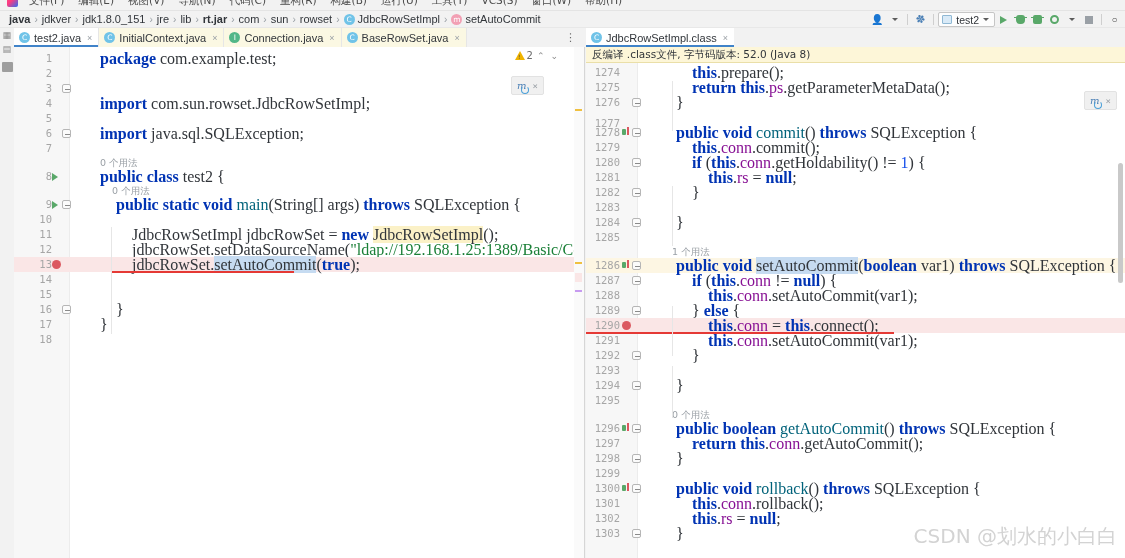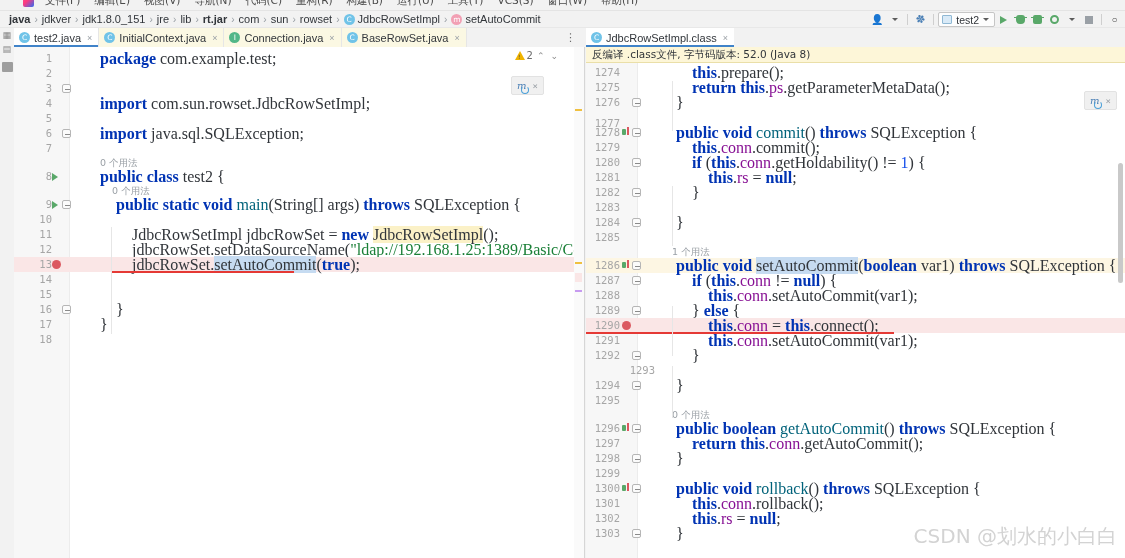--- a/index.html
+++ b/index.html
@@ -10,21 +10,20 @@
     overflow: hidden;
   }
   #app { position: relative; width: 1125px; height: 558px; background:#f2f2f2; }
 
   
   .menubar {
     position:absolute; left:0; top:0; width:1125px; height:11px;
     background:#f2f2f2; overflow:hidden;
     display:flex; align-items:flex-start; gap:0px;
     border-bottom:1px solid #e4e4e4;
-    padding-left:16px;
   }
   .menubar .mb-logo{
     width:22px; height:11px; position:relative; flex:none;
   }
   .menubar .mb-logo::before{
     content:""; position:absolute; left:7px; top:-4px; width:11px; height:11px;
     background:linear-gradient(135deg,#f94f8e 0%,#fe3a7f 40%,#2b6df6 100%);
     border-radius:2px;
   }
   .menubar .mi{
@@ -489,21 +488,21 @@
           <div class="rowbp" style="top: 255px;"></div>
           <div class="lnum" style="top: 255px; left: 0px;">1290</div>
           <div class="bp-dot" style="top: 258px; left: 36px;"></div>
           <div class="code" style="top: 255px; left: 74px;"><span>            </span><span class="kw">this</span><span>.</span><span class="fld">conn</span><span> = </span><span class="kw">this</span><span>.connect();</span></div>
           <div class="red-underline" style="top: 269px; left: -14px; width: 322px;"></div>
           <div class="lnum" style="top: 270px; left: 0px;">1291</div>
           <div class="code" style="top: 270px; left: 74px;"><span>            </span><span class="kw">this</span><span>.</span><span class="fld">conn</span><span>.setAutoCommit(var1);</span></div>
           <div class="lnum" style="top: 285px; left: 0px;">1292</div>
           <div class="fold minus" style="top: 288px; left: 46px;"></div>
           <div class="code" style="top: 285px; left: 74px;"><span>        }</span></div>
-          <div class="lnum" style="top: 300px; left: 0px; margin-left: 35px;">1293</div>
+          <div class="lnum" style="top: 300px; left: 0px;">1293</div>
           <div class="lnum" style="top: 315px; left: 0px;">1294</div>
           <div class="fold minus" style="top: 318px; left: 46px;"></div>
           <div class="code" style="top: 315px; left: 74px;"><span>    }</span></div>
           <div class="lnum" style="top: 330px; left: 0px;">1295</div>
           <div class="usage" style="top: 345px; left: 74px;">    0 个用法</div>
           <div class="lnum" style="top: 358px; left: 0px;">1296</div>
           <div class="ovr" style="top: 361px; left: 36px;"></div>
           <div class="fold minus" style="top: 361px; left: 46px;"></div>
           <div class="code" style="top: 358px; left: 74px;"><span>    </span><span class="kw">public boolean</span><span> </span><span class="mthd">getAutoCommit</span><span>() </span><span class="kw">throws</span><span> SQLException {</span></div>
           <div class="lnum" style="top: 373px; left: 0px;">1297</div>

